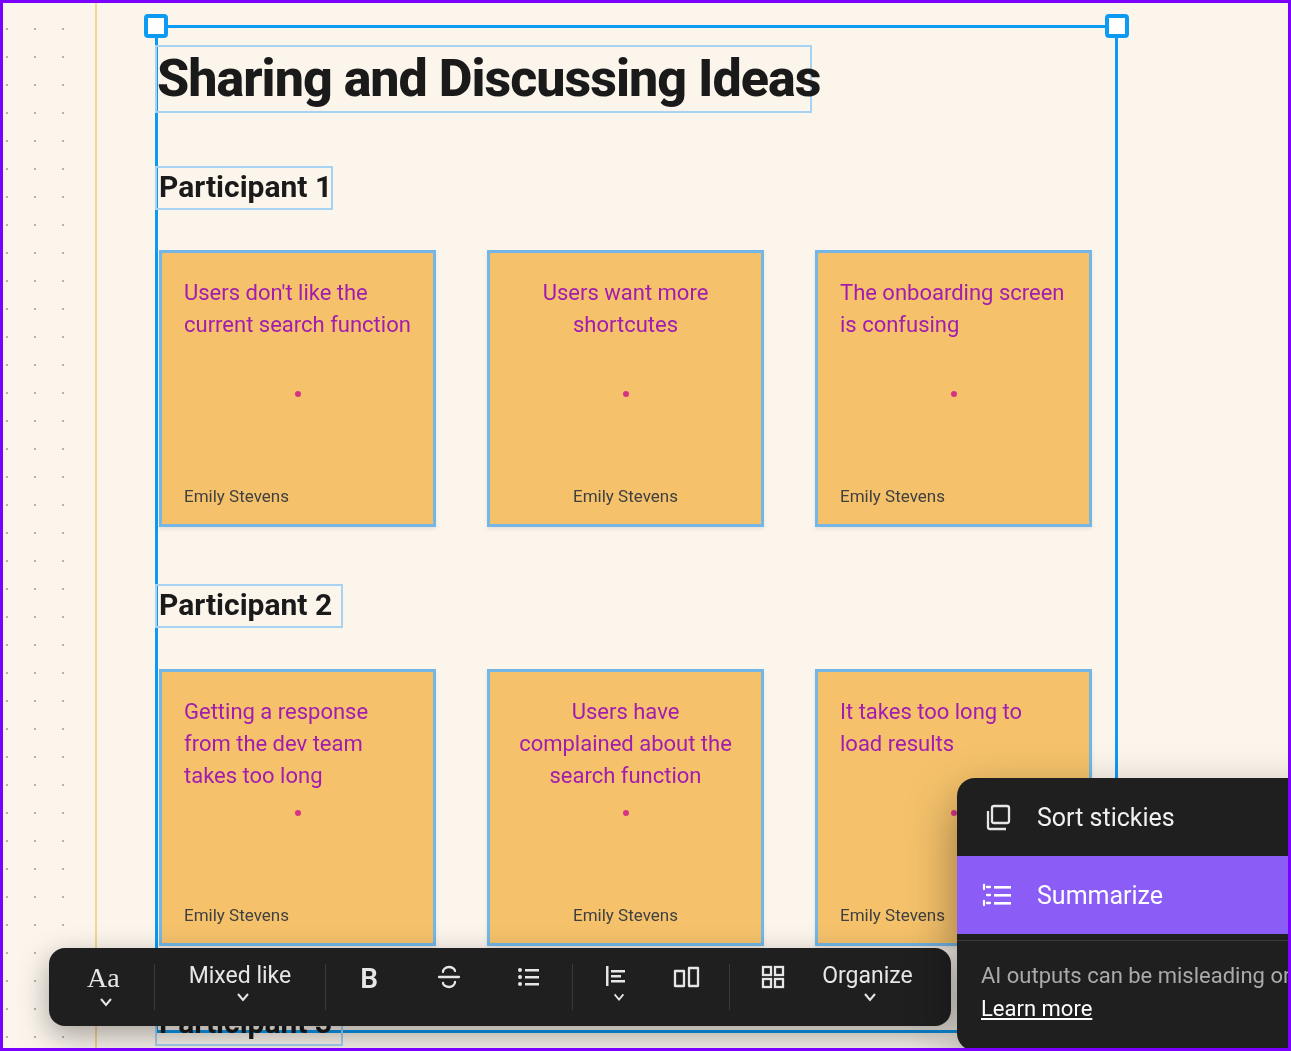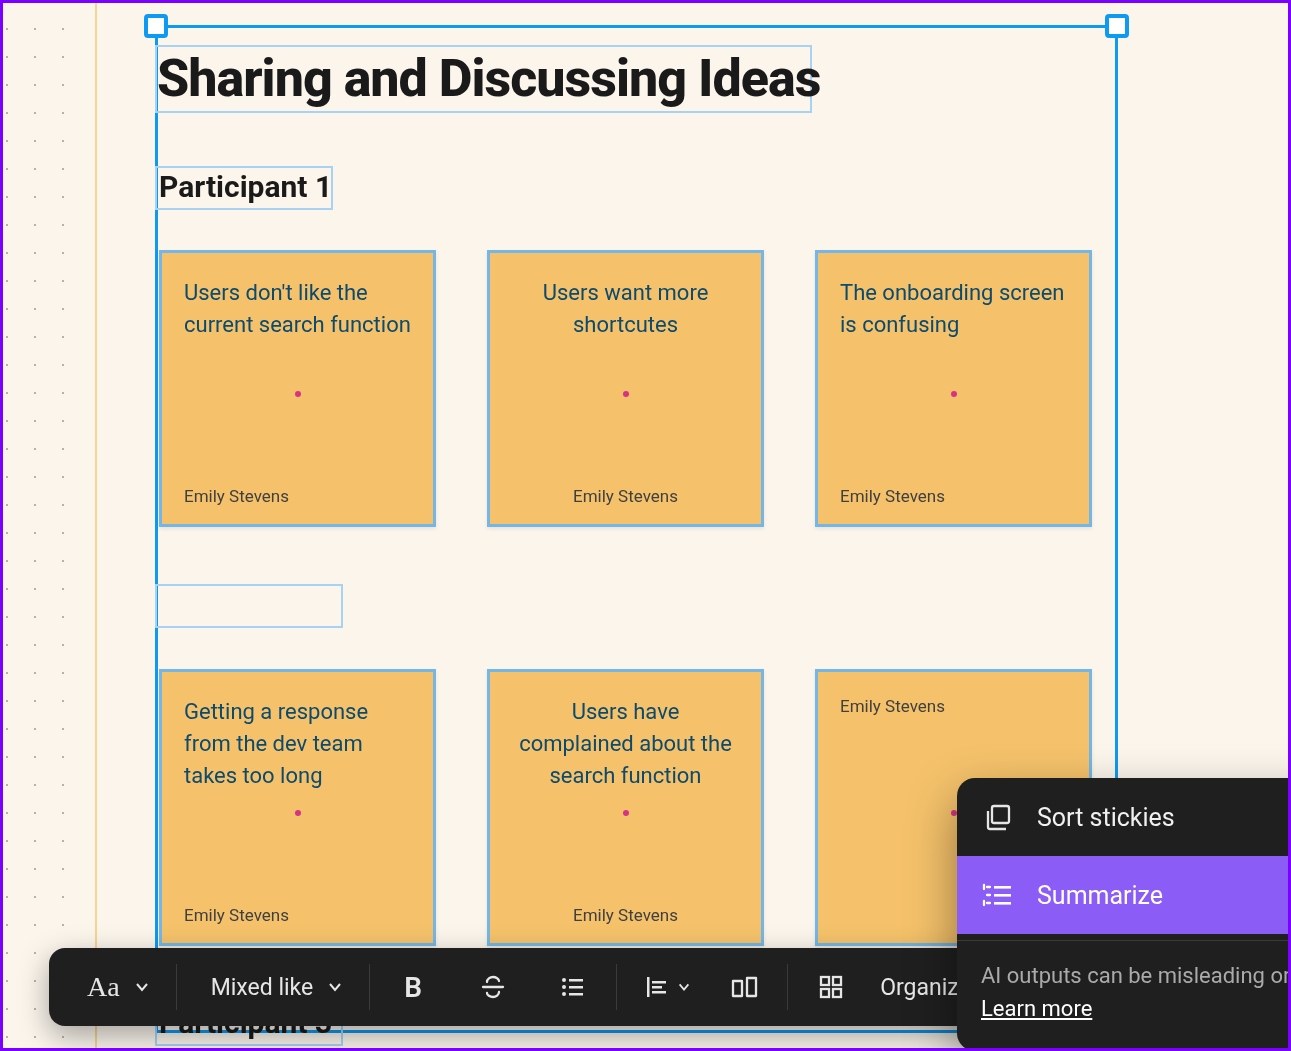--- a/index.html
+++ b/index.html
@@ -90,21 +90,21 @@
     border: 3px solid #74b7e7;
     box-shadow: 0 2px 4px rgba(0,0,0,0.08);
     padding: 24px 22px 18px 22px;
     display: flex;
     flex-direction: column;
     justify-content: space-between;
   }
   .sticky .content {
     font-size: 22px;
     line-height: 1.45;
-    color: #0c4a6e;
+    color: #a21caf;
   }
   .sticky .author {
     font-size: 17px;
     color: #404040;
   }
   .sticky .center-dot {
     position: absolute;
     left: 50%;
     top: 52%;
     width: 6px;
@@ -142,27 +142,27 @@
     padding: 0 18px;
   }
   .tb-sep {
     width: 1px;
     height: 60%;
     background: #3a3a3a;
   }
   .tb-btn {
     display: flex;
     align-items: center;
-    justify-content: center;
     color: #e6e6e6;
     height: 50px;
     min-width: 50px;
     border-radius: 8px;
     cursor: pointer;
     padding: 0 8px;
+    flex-direction: column;
   }
   .tb-label {
     font-size: 23px;
     color: #e6e6e6;
     margin: 0 8px;
   }
   .chev {
     margin-left: 6px;
   }
 
@@ -236,32 +236,34 @@
       <div class="center-dot"></div>
       <div class="author">Emily Stevens</div>
     </div>
     <div class="sticky row1 col3">
       <div class="content">The onboarding screen is confusing</div>
       <div class="center-dot"></div>
       <div class="author">Emily Stevens</div>
     </div>
 
     <div class="title-outline" style="left:152px; top:581px; width:188px; height:44px;"></div>
+    <div class="subheading" style="left:156px; top:584px;">Participant 2</div>
 
     <div class="sticky row2 col1">
       <div class="content">Getting a response from the dev team takes too long</div>
       <div class="center-dot"></div>
       <div class="author">Emily Stevens</div>
     </div>
     <div class="sticky row2 col2">
       <div class="content">Users have complained about the search function</div>
       <div class="center-dot"></div>
       <div class="author">Emily Stevens</div>
     </div>
     <div class="sticky row2 col3">
+      <div class="content">It takes too long to load results</div>
       <div class="center-dot"></div>
       <div class="author">Emily Stevens</div>
     </div>
 
     <div class="title-outline" style="left:152px; top:999px; width:188px; height:44px;"></div>
     <div class="subheading" style="left:156px; top:1002px;">Participant 3</div>
 
     <div class="toolbar">
       <div class="tb-group">
         <div class="tb-btn">

